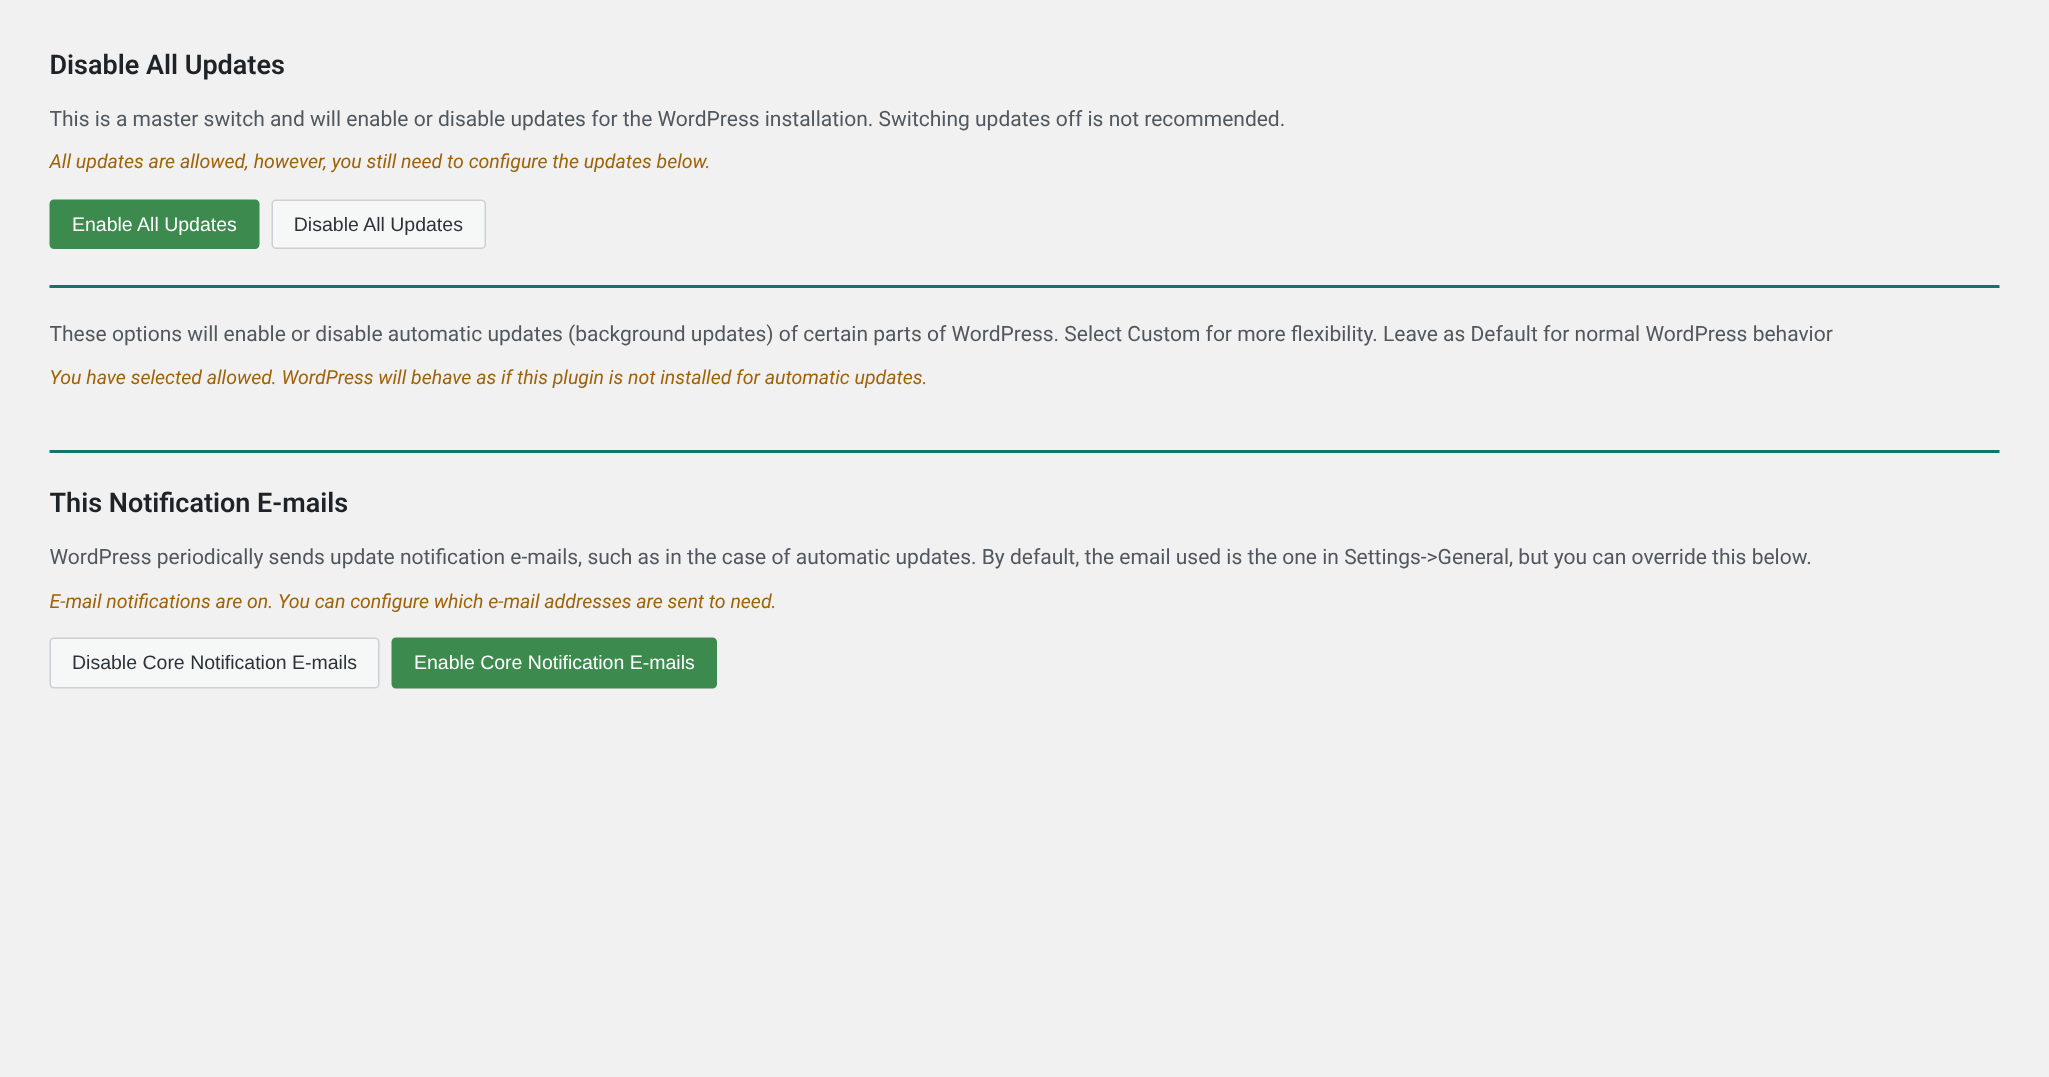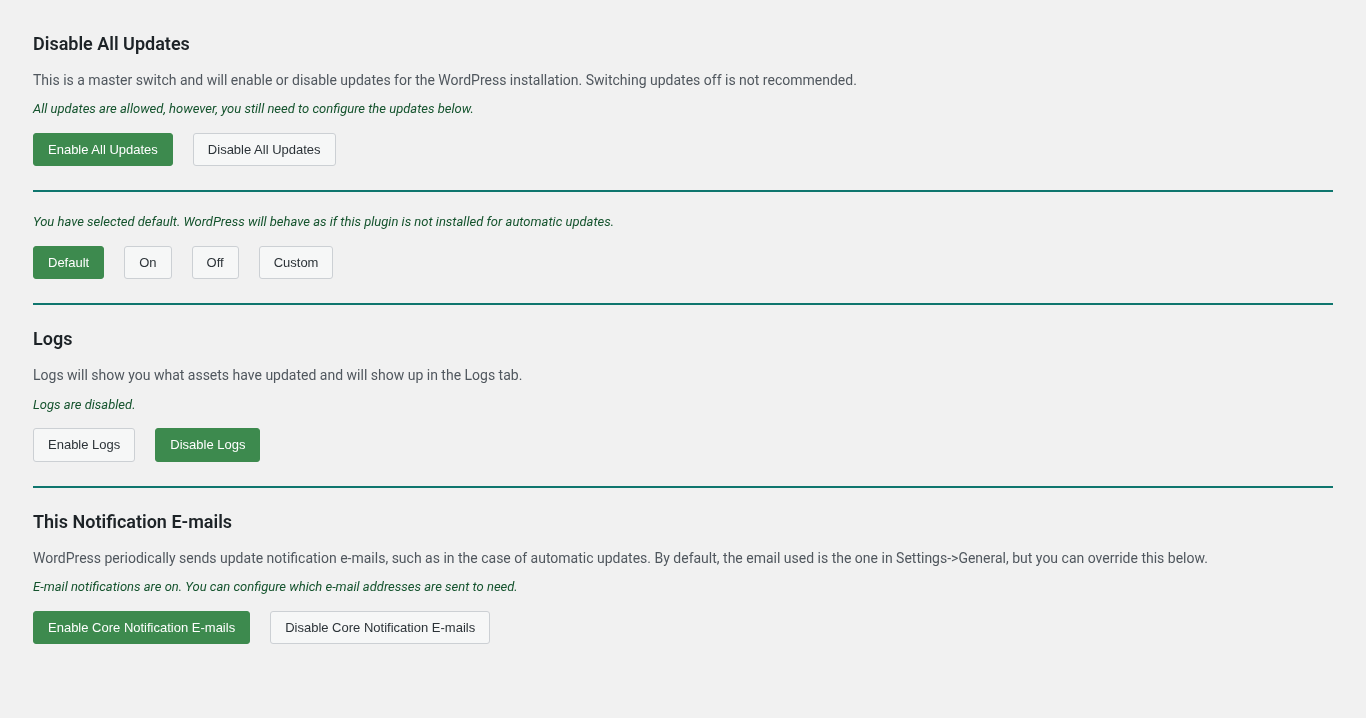--- a/index.html
+++ b/index.html
@@ -41,29 +41,29 @@
 
     .section-description {
       color: #50575e;
       margin-bottom: 8px;
       font-size: 14px;
       line-height: 1.6;
     }
 
     .section-status {
       font-style: italic;
-      color: #14532d;
+      color: #a16207;
       margin-bottom: 14px;
       font-size: 13px;
     }
 
     .button-group {
       display: flex;
       flex-wrap: wrap;
-      gap: 20px;
+      gap: 8px;
       align-items: center;
     }
 
     .btn {
       display: inline-block;
       padding: 6px 14px;
       font-size: 13px;
       font-weight: 400;
       cursor: pointer;
       border-radius: 3px;
@@ -91,39 +91,25 @@
 <div class="section">
       <h2 class="section-title">Disable All Updates</h2>
       <p class="section-description">This is a master switch and will enable or disable updates for the WordPress installation. Switching updates off is not recommended.</p>
       <p class="section-status">All updates are allowed, however, you still need to configure the updates below.</p>
       <div class="button-group">
         <button class="btn btn-primary">Enable All Updates</button>
         <button class="btn btn-secondary">Disable All Updates</button>
       </div>
     </div>
     <div class="section">
-      <p class="section-status">You have selected default. WordPress will behave as if this plugin is not installed for automatic updates.</p>
-      <div class="button-group">
-        <button class="btn btn-primary">Default</button>
-        <button class="btn btn-secondary">On</button>
-        <button class="btn btn-secondary">Off</button>
-        <button class="btn btn-secondary">Custom</button>
-      </div>
-    </div>
-    <div class="section">
-      <h2 class="section-title">Logs</h2>
-      <p class="section-description">Logs will show you what assets have updated and will show up in the Logs tab.</p>
-      <p class="section-status">Logs are disabled.</p>
-      <div class="button-group">
-        <button class="btn btn-secondary">Enable Logs</button>
-        <button class="btn btn-primary">Disable Logs</button>
-      </div>
+      <p class="section-description">These options will enable or disable automatic updates (background updates) of certain parts of WordPress. Select Custom for more flexibility. Leave as Default for normal WordPress behavior</p>
+      <p class="section-status">You have selected allowed. WordPress will behave as if this plugin is not installed for automatic updates.</p>
     </div>
     <div class="section">
       <h2 class="section-title">This Notification E-mails</h2>
       <p class="section-description">WordPress periodically sends update notification e-mails, such as in the case of automatic updates. By default, the email used is the one in Settings-&gt;General, but you can override this below.</p>
       <p class="section-status">E-mail notifications are on. You can configure which e-mail addresses are sent to need.</p>
       <div class="button-group">
+        <button class="btn btn-secondary">Disable Core Notification E-mails</button>
         <button class="btn btn-primary">Enable Core Notification E-mails</button>
-        <button class="btn btn-secondary">Disable Core Notification E-mails</button>
       </div>
     </div>
   </div>
 
 </body></html>

